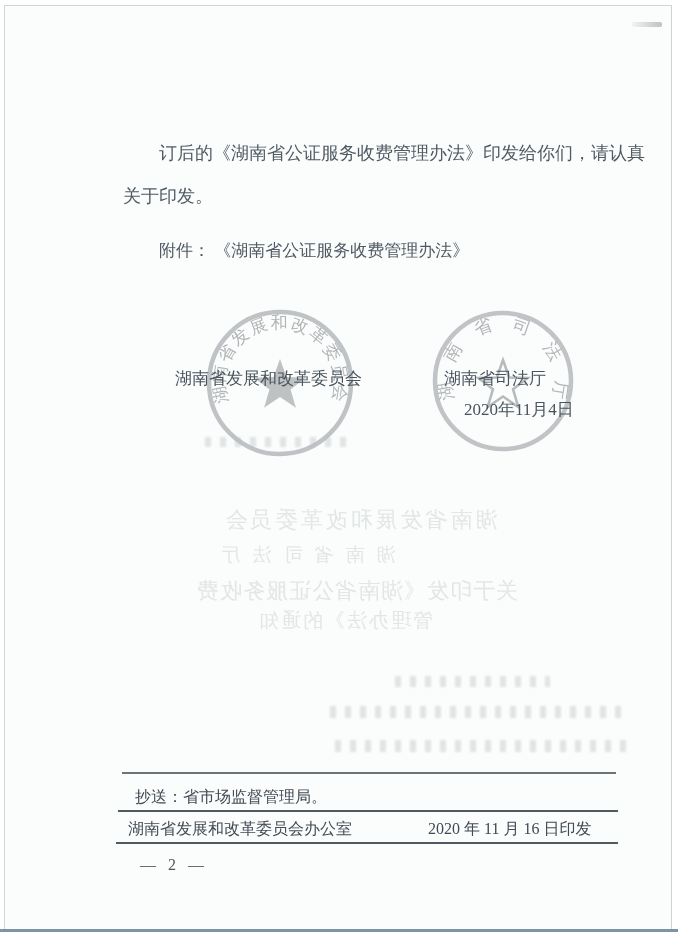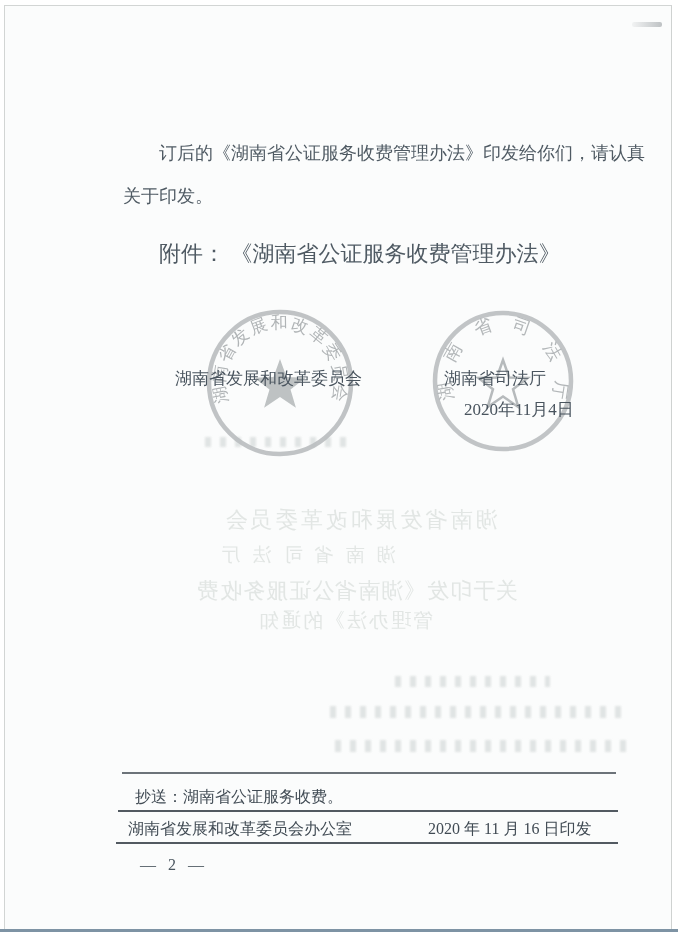--- a/index.html
+++ b/index.html
@@ -46,21 +46,21 @@
 <div class="bleed" style="left:186px;top:576px;width:342px;font-size:22px;letter-spacing:1px;">关于印发《湖南省公证服务收费</div>
 <div class="bleed" style="left:255px;top:607px;width:180px;font-size:20px;letter-spacing:2px;">管理办法》的通知</div>
 
 <div class="smudge" style="left:205px;top:437px;width:145px;height:10px;"></div>
 <div class="smudge" style="left:395px;top:676px;width:155px;height:11px;"></div>
 <div class="smudge" style="left:330px;top:706px;width:295px;height:12px;"></div>
 <div class="smudge" style="left:335px;top:740px;width:295px;height:12px;"></div>
 
 <div class="txt body-line" style="left:123px;top:141px;margin-left:36px;">订后的《湖南省公证服务收费管理办法》印发给你们，请认真</div>
 <div class="txt body-line" style="left:123px;top:184px;">关于印发。</div>
-<div class="txt" style="left:159px;top:239px;font-size:22px;">附件： 《湖南省公证服务收费管理办法》</div>
+<div class="txt" style="left:159px;top:239px;font-size:17px;">附件： 《湖南省公证服务收费管理办法》</div>
 
 <div class="seal" style="left:203px;top:306px;width:154px;height:154px;">
   <svg width="154" height="154" viewBox="0 0 154 154">
     <circle cx="77" cy="77" r="71" fill="none" stroke="#b9bdbf" stroke-width="4.5" opacity="0.9"></circle>
     <polygon fill="#b3b7b9" opacity="0.85" points="77,53 83.5,71.1 102.7,71.7 87.5,83.4 92.9,101.8 77,91 61.1,101.8 66.5,83.4 51.3,71.7 70.5,71.1"></polygon>
     <path id="sealArc1" d="M 25.3 95.8 A 55 55 0 1 1 128.7 95.8" fill="none"></path>
     <text font-size="17" fill="#b0b4b6" font-family="Liberation Serif, DejaVu Serif, serif" textLength="209" lengthAdjust="spacing">
       <textPath href="#sealArc1">湖南省发展和改革委员会</textPath>
     </text>
   </svg>
@@ -75,20 +75,20 @@
       <textPath href="#sealArc2">湖南省司法厅</textPath>
     </text>
   </svg>
 </div>
 
 <div class="txt sig" style="left:175px;top:367px;">湖南省发展和改革委员会</div>
 <div class="txt sig" style="left:444px;top:367px;">湖南省司法厅</div>
 <div class="txt sig" style="left:432px;top:398px;margin-left:32px;">2020年11月4日</div>
 
 <div class="rule" style="left:122px;top:772px;width:494px;opacity:0.85;"></div>
-<div class="txt footer-txt" style="left:135px;top:787px;">抄送：湖南省公证服务收费。</div>
+<div class="txt footer-txt" style="left:135px;top:787px;">抄送：省市场监督管理局。</div>
 <div class="rule" style="left:118px;top:810px;width:500px;"></div>
 <div class="txt footer-txt" style="left:128px;top:819px;">湖南省发展和改革委员会办公室</div>
 <div class="txt footer-txt" style="left:428px;top:819px;">2020 年 11 月 16 日印发</div>
 <div class="rule" style="left:116px;top:842px;width:502px;"></div>
 <div class="txt" style="left:140px;top:856px;font-size:16px;letter-spacing:4px;color:#4b565f;">— 2 —</div>
 
 <div class="bottom-edge"></div>
 
 </body></html>

